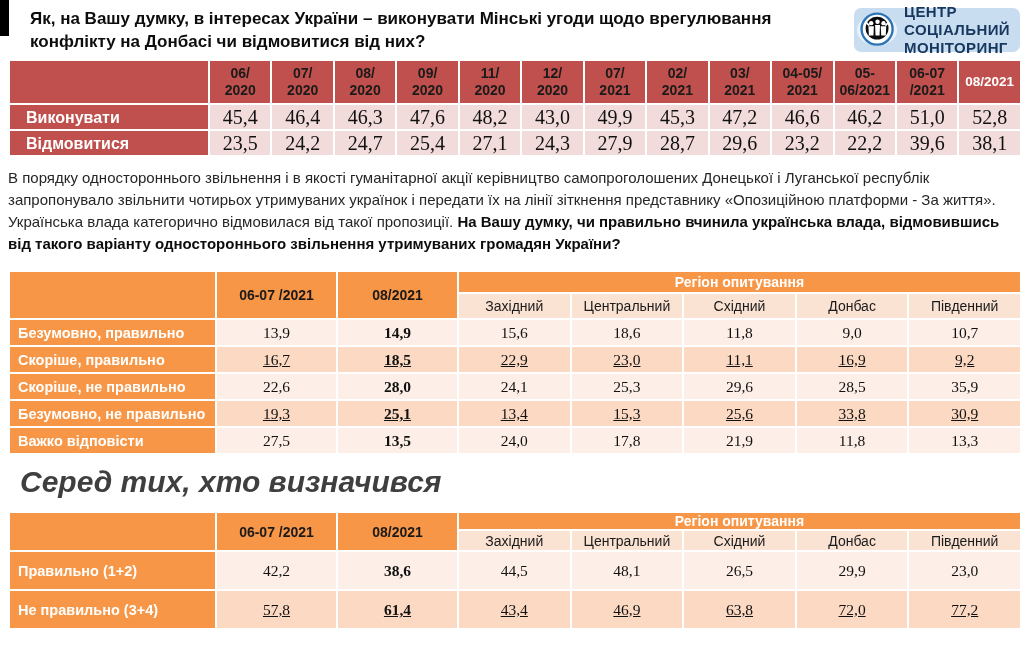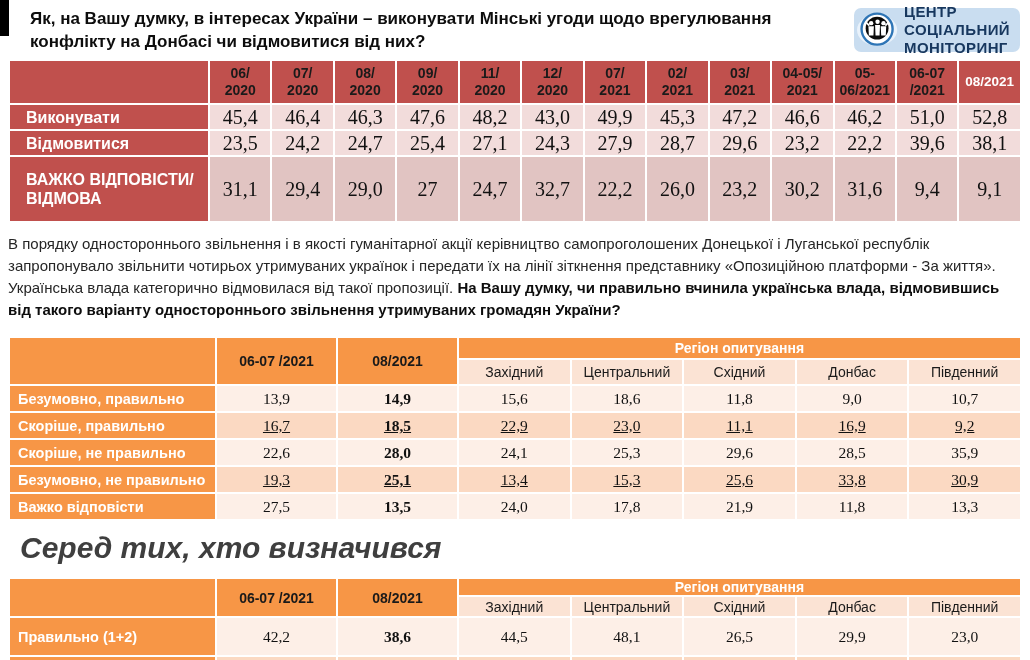--- a/index.html
+++ b/index.html
@@ -179,36 +179,20 @@
           <td class="num">27,1</td>
           <td class="num">24,3</td>
           <td class="num">27,9</td>
           <td class="num">28,7</td>
           <td class="num">29,6</td>
           <td class="num">23,2</td>
           <td class="num">22,2</td>
           <td class="num">39,6</td>
           <td class="num">38,1</td>
         </tr>
-        <tr class="dark">
-          <td class="label">ВАЖКО ВІДПОВІСТИ/ВІДМОВА</td>
-          <td class="num">31,1</td>
-          <td class="num">29,4</td>
-          <td class="num">29,0</td>
-          <td class="num">27</td>
-          <td class="num">24,7</td>
-          <td class="num">32,7</td>
-          <td class="num">22,2</td>
-          <td class="num">26,0</td>
-          <td class="num">23,2</td>
-          <td class="num">30,2</td>
-          <td class="num">31,6</td>
-          <td class="num">9,4</td>
-          <td class="num">9,1</td>
-        </tr>
       </tbody>
     </table>
 
   <p class="intro"><span>В порядку одностороннього звільнення і в якості гуманітарної акції керівництво самопроголошених Донецької і Луганської республік запропонувало звільнити чотирьох утримуваних українок і передати їх на лінії зіткнення представнику «Опозиційною платформи - За життя». Українська влада категорично відмовилася від такої пропозиції.</span> <strong class="intro-b">На Вашу думку, чи правильно вчинила українська влада, відмовившись від такого варіанту одностороннього звільнення утримуваних громадян України?</strong></p>
 
   <table class="t2" id="table2">
       <colgroup>
         <col style="width: 205px;">
         <col style="width: 119px;">
         <col style="width: 119px;">

